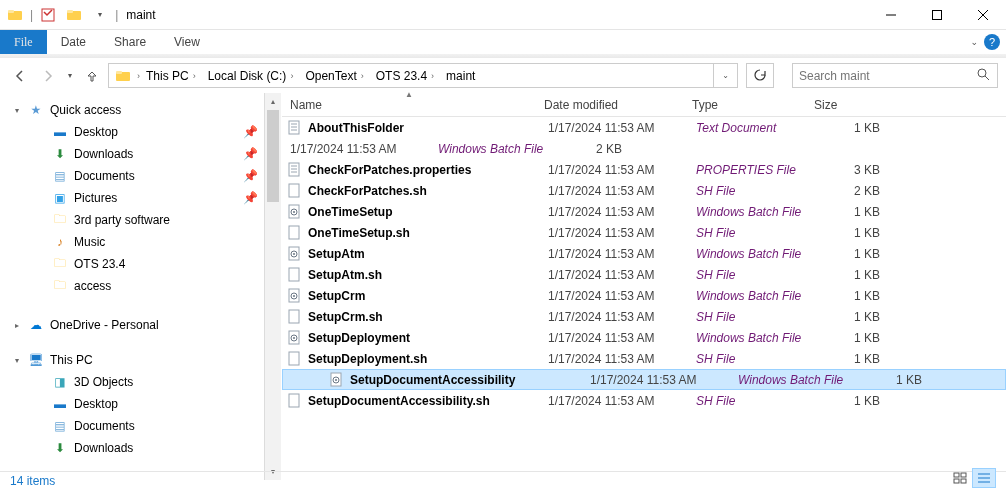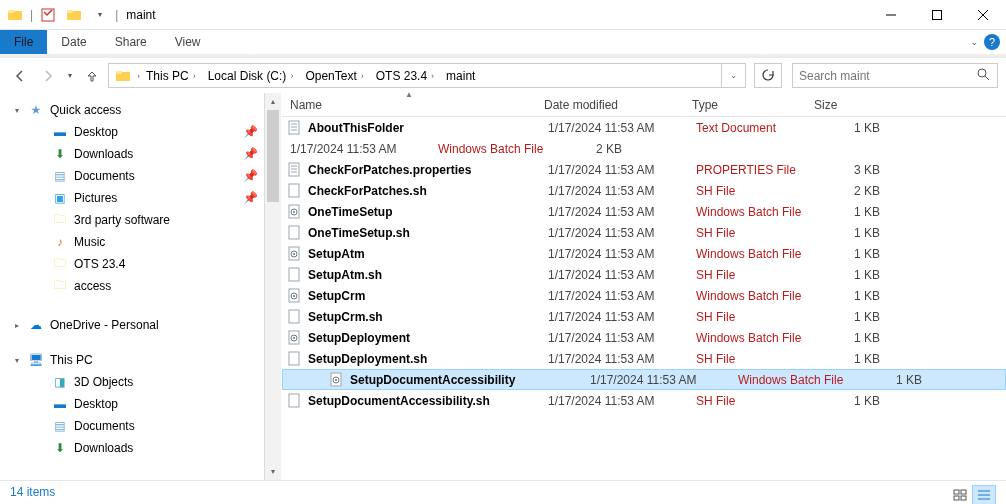--- a/index.html
+++ b/index.html
@@ -9,37 +9,37 @@
   .titlebar { height:30px; background:#fff; display:flex; align-items:center; border-bottom:1px solid #e5e5e5; padding-left:4px;}
   .title-left { display:flex; align-items:center; gap:4px; }
   .qat-btn { display:flex; align-items:center; justify-content:center; width:22px; height:22px; }
   .wc { margin-left:auto; display:flex; }
   .wc-btn { width:46px; height:30px; display:flex; align-items:center; justify-content:center; font-size:11px; }
   .title-text { margin-left:4px; font-size:12px; color:#000; }
 
   
   .tabs { height:24px; background:#fff; display:flex; align-items:stretch; }
   .tab { padding:4px 14px; font-size:12px; color:#444; display:flex; align-items:center; cursor:default;}
-  .tab.file { background:#1979ca; color:#0f172a; }
+  .tab.file { background:#1979ca; color:#e5e5e5;font-family:Liberation Serif, serif; }
   .ribshadow{height:4px;background:linear-gradient(to bottom,#f2f2f2,#e9e9e9);}
   .tabs-right { margin-left:auto; display:flex; align-items:center; padding-right:6px; gap:6px;}
   .help-badge { width:16px; height:16px; border-radius:50%; background:#1979ca; color:#fff; display:flex; align-items:center; justify-content:center; font-size:11px; }
 
   
   .navbar { height:35px; display:flex; align-items:center; padding:4px 8px; gap:4px; }
   .nav-arrow { width:24px; height:24px; display:flex; align-items:center; justify-content:center; color:#888; }
   .nav-arrow.enabled { color:#555; }
   .breadcrumb { flex:1; height:25px; border:1px solid #ccc; background:#fff; display:flex; align-items:center; overflow:hidden;}
   .bc-icon { padding:0 6px; display:flex; align-items:center;}
   .bc-item { padding:2px 6px; display:flex; align-items:center; gap:4px; font-size:12px; color:#000; white-space:nowrap;}
   .bc-sep { color:#666; font-size:9px;}
   .bc-end { margin-left:auto; display:flex; }
   .bc-endbtn { width:24px; height:23px; border-left:1px solid #ccc; display:flex; align-items:center; justify-content:center; color:#555;}
   .refresh-btn { width:28px; height:25px; border:1px solid #ccc; margin-left:4px; display:flex; align-items:center; justify-content:center; color:#333;}
-  .search { margin-left:6px; width:206px; height:25px; border:1px solid #ccc; display:flex; align-items:center; }
+  .search { margin-left:14px; width:206px; height:25px; border:1px solid #ccc; display:flex; align-items:center; }
   .search input { flex:1; border:none; outline:none; font-size:12px; padding:0 6px; background:transparent; color:#555;}
   .search .sicon { width:28px; text-align:center; color:#555; }
 
   
   .main { display:flex; height:calc(504px - 30px - 24px - 4px - 35px - 24px); }
 
   .navpane { width:264px; overflow-y:auto; padding:2px 0 4px 0;}
   .np-group { padding:4px 0;}
   .np-item { display:flex; align-items:center; height:22px; font-size:12px; padding-right:6px; gap:6px;}
   .np-item.lv0{padding-left:12px;}
@@ -68,25 +68,25 @@
   .col.size{flex:1; justify-content:flex-start;}
   .sort-ind{position:absolute; top:-3px; left:50%; transform:translateX(-50%); color:#777; font-size:8px;}
   .col.name{position:relative;}
 
   .filelist{flex:1; overflow:auto;}
   .row { display:flex; height:21px; align-items:center; font-size:12px; }
   .row.selected{background:#cce8ff; outline:1px solid #99d1ff; outline-offset:-1px;padding-left:42px;}
   .cell{padding:0 8px; white-space:nowrap; overflow:hidden; text-overflow:ellipsis;}
   .cell.name{width:258px; display:flex; align-items:center; gap:6px; padding-left:4px;font-weight:bold;}
   .cell.date{width:148px; color:#444;}
-  .cell.type{width:122px; color:#b91c1c;}
+  .cell.type{width:122px; color:#701a75;font-style:italic;}
   .cell.size{width:78px; text-align:right; color:#444;}
   .fi{width:16px;height:16px;display:inline-flex;align-items:center;justify-content:center;font-size:11px;}
 
-  .statusbar { position:absolute; bottom:0; left:0; right:0; height:24px; border-top:1px solid #e5e5e5; display:flex; align-items:flex-start; padding:4px 10px; font-size:12px; color:#1979ca;}
+  .statusbar { position:absolute; bottom:0; left:0; right:0; height:24px; border-top:1px solid #e5e5e5; display:flex; align-items:flex-end; padding:16px 10px; font-size:12px; color:#1979ca;}
   .view-switch{margin-left:auto; display:flex; gap:0;}
   .view-btn{width:24px;height:20px;display:flex;align-items:center;justify-content:center;border:1px solid transparent;}
   .view-btn.active{background:#cce8ff;border-color:#99d1ff;}
 
   
   .svg-folder{fill:#ffd04d;}
 </style>
 </head>
 <body>
 

